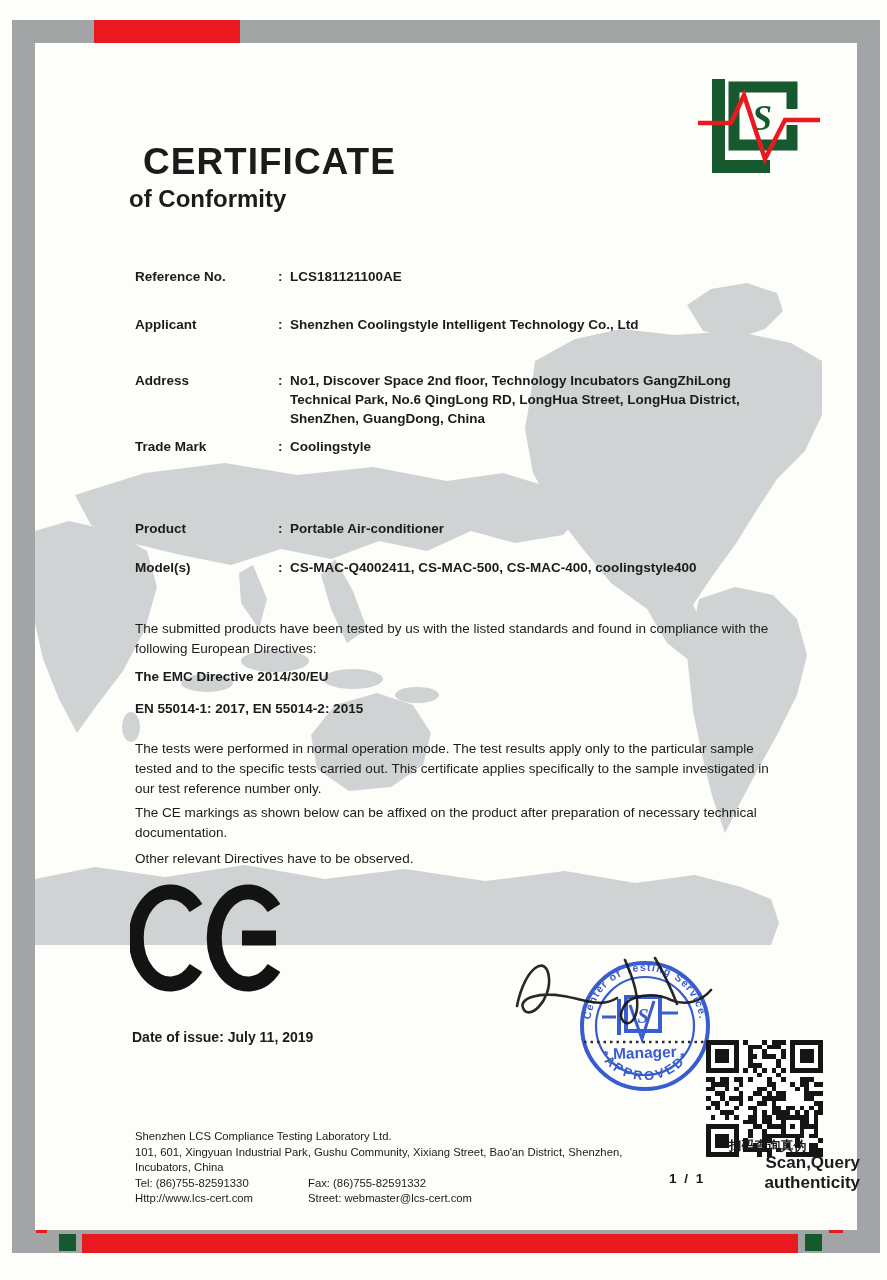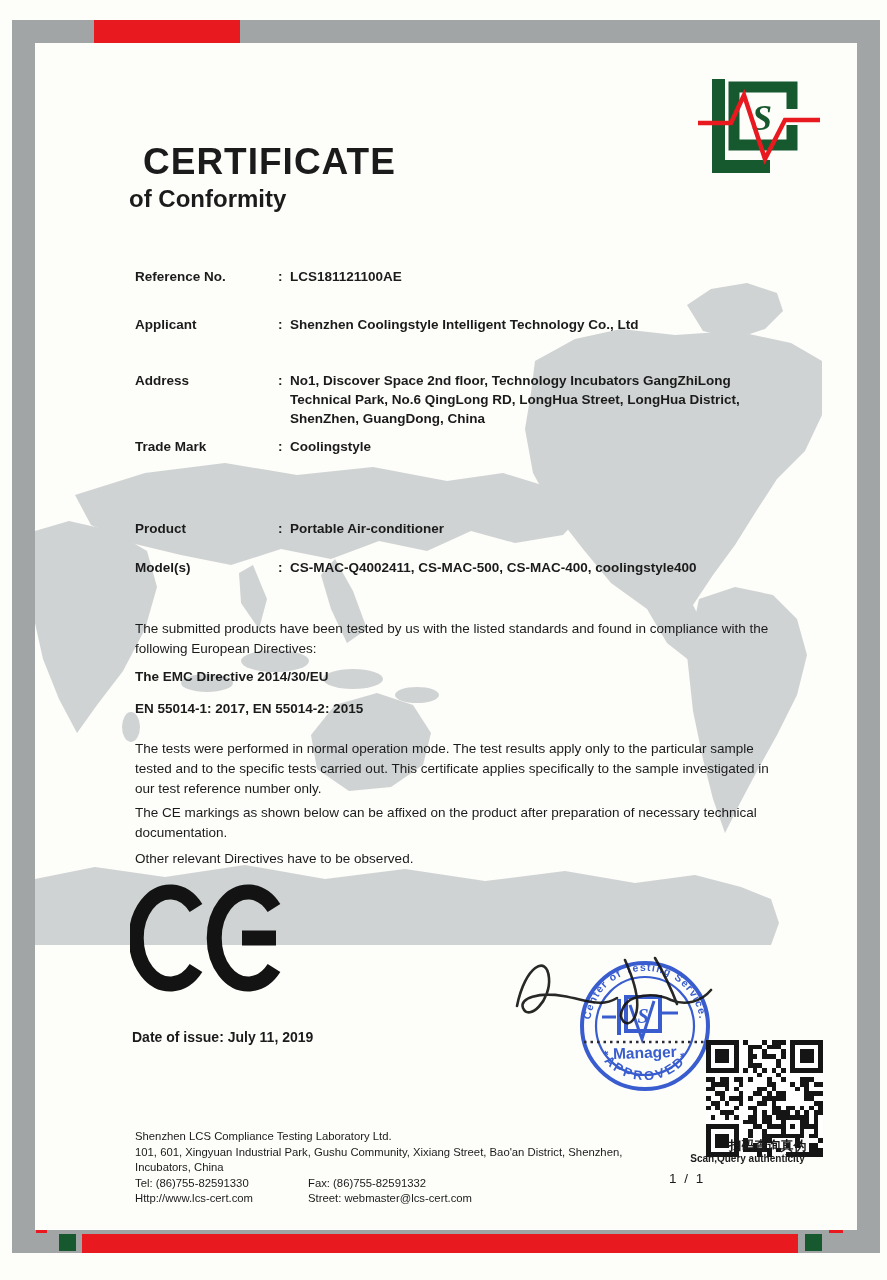--- a/index.html
+++ b/index.html
@@ -17,21 +17,21 @@
   .frow .lbl{width:143px;flex:none;}
   .frow .col{width:12px;flex:none;}
   .frow .val{width:492px;flex:none;}
   .para{position:absolute;left:100px;width:652px;font-size:13.5px;line-height:20px;}
   .bold{font-weight:bold;}
   .dateline{position:absolute;left:97px;font-size:14px;font-weight:bold;}
   .qrcap{position:absolute;text-align:center;font-weight:bold;}
   .footer{position:absolute;left:100px;top:1086px;font-size:11.3px;line-height:15.5px;width:560px;}
   .fcols{display:flex;}
   .fcols .c1{width:173px;flex:none;}
-  .pagenum{position:absolute;left:634px;top:1128px;font-size:13.5px;font-weight:normal;letter-spacing:2px;}
+  .pagenum{position:absolute;left:634px;top:1128px;font-size:13.5px;font-weight:bold;letter-spacing:2px;}
   svg text{font-family:"Liberation Sans",sans-serif;}
   .serifS{font-family:"Liberation Serif",serif;font-style:italic;font-weight:bold;}
 </style>
 </head>
 <body>
 
 <div class="sheet">
 
   <div class="band" style="left:12px;top:20px;width:868px;height:23px;"></div>
   <div class="band" style="left:12px;top:20px;width:23px;height:1233px;"></div>
@@ -380,21 +380,21 @@
           <rect x="2" y="20" width="3" height="3"></rect>
           <rect x="16" y="16" width="5" height="5" fill="#ffffff"></rect>
           <rect x="16" y="16" width="5" height="1"></rect>
           <rect x="16" y="20" width="5" height="1"></rect>
           <rect x="16" y="16" width="1" height="5"></rect>
           <rect x="20" y="16" width="1" height="5"></rect>
           <rect x="18" y="18" width="1" height="1"></rect>
         </g>
     </svg>
     <div class="qrcap" style="left:655px;top:1094px;width:155px;font-size:13px;font-family:Liberation Mono, monospace;">扫码查询真伪</div>
-    <div class="qrcap" style="left:620px;top:1110px;width:185px;font-size:10px;">Scan,Query authenticity</div>
+    <div class="qrcap" style="left:640px;top:1110px;width:185px;font-size:17px;text-align:right;">Scan,Query authenticity</div>
 
     <div class="footer">
       <div>Shenzhen LCS Compliance Testing Laboratory Ltd.</div>
       <div>101, 601, Xingyuan Industrial Park, Gushu Community, Xixiang Street, Bao'an District, Shenzhen,</div>
       <div>Incubators, China</div>
       <div class="fcols">
         <span class="c1">Tel: (86)755-82591330</span>
         <span>Fax: (86)755-82591332</span>
       </div>
       <div class="fcols">

